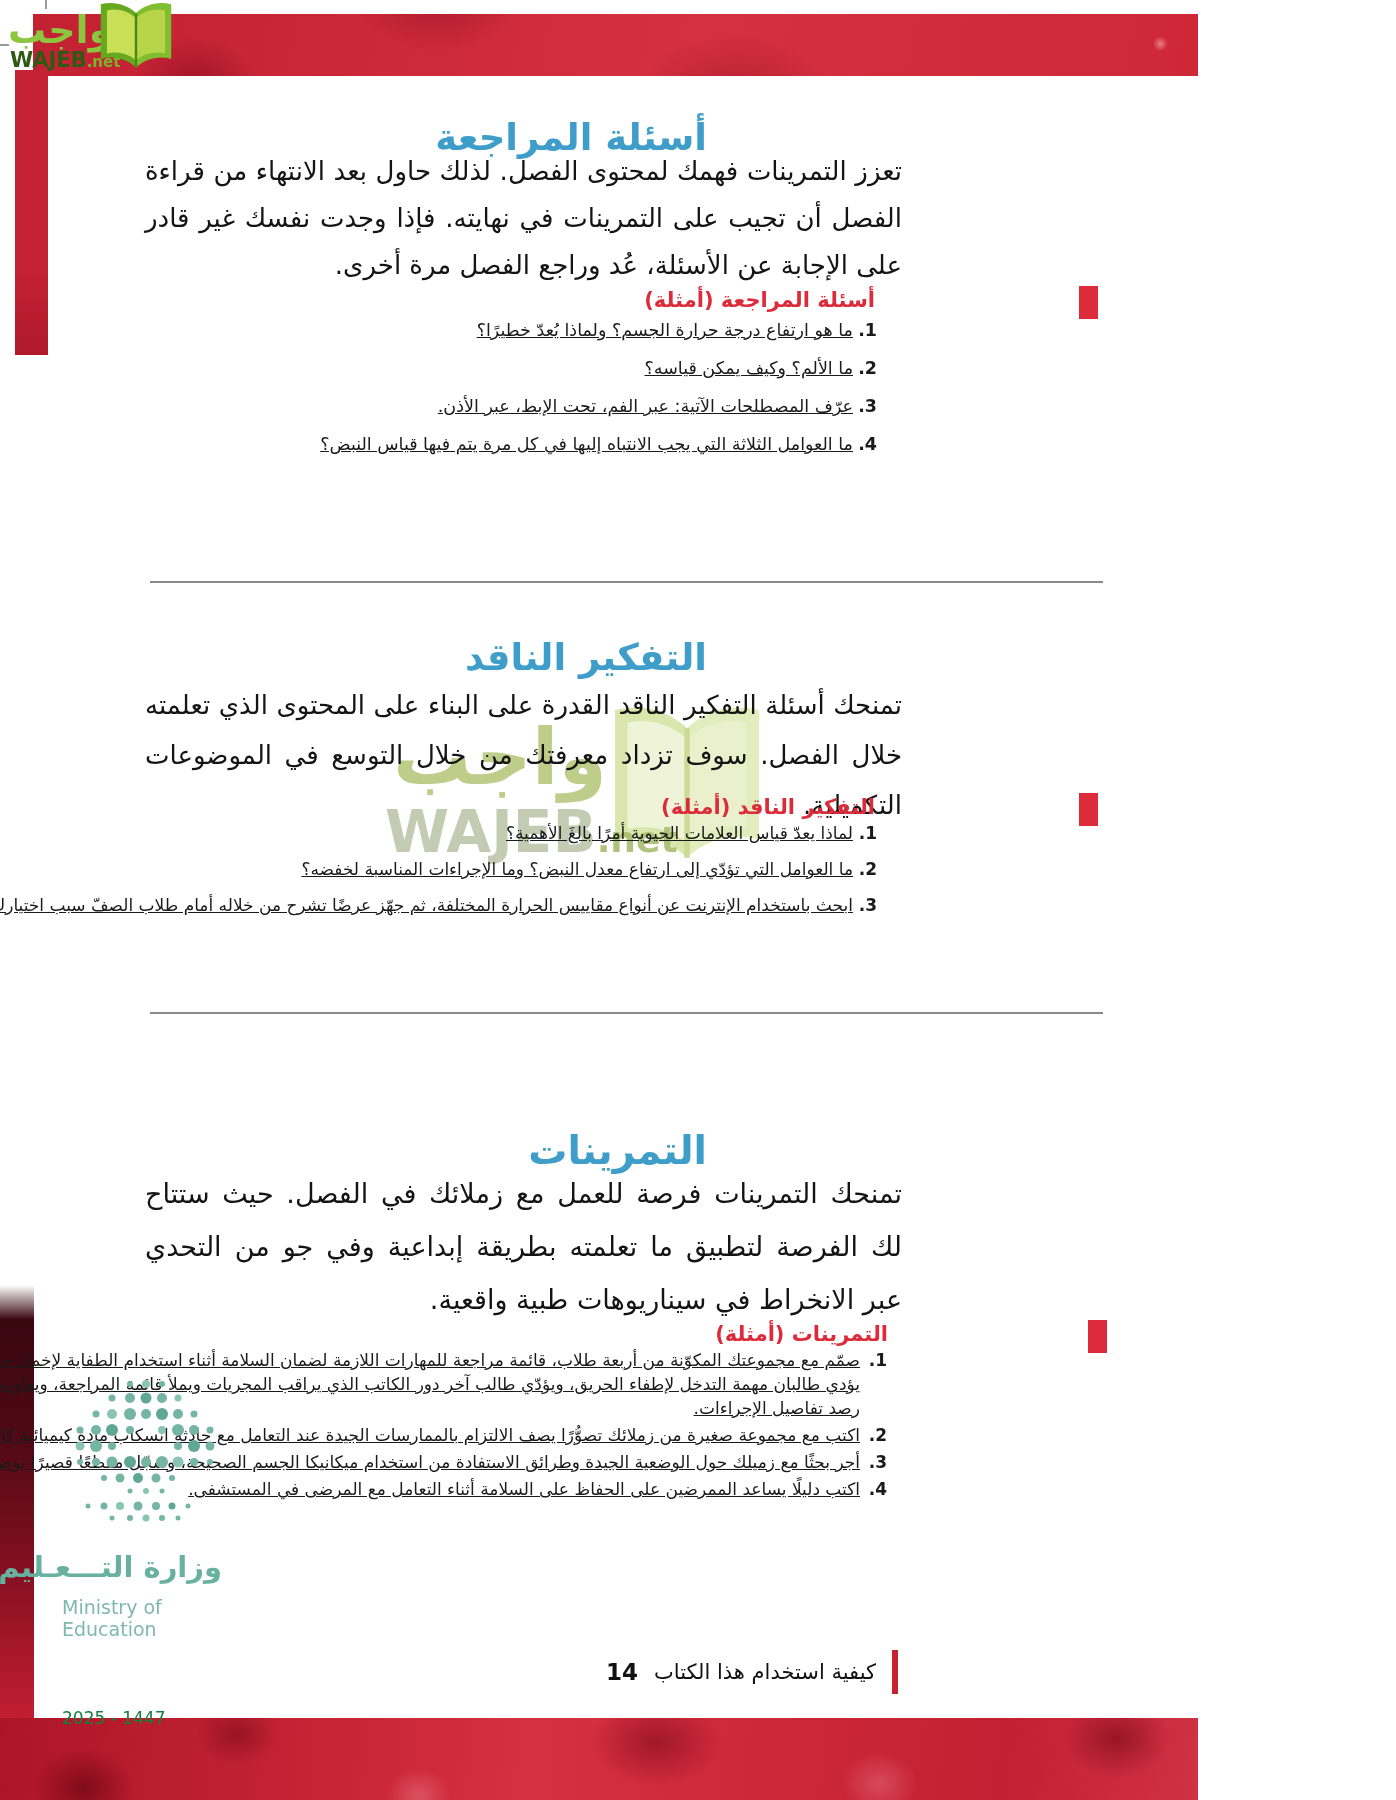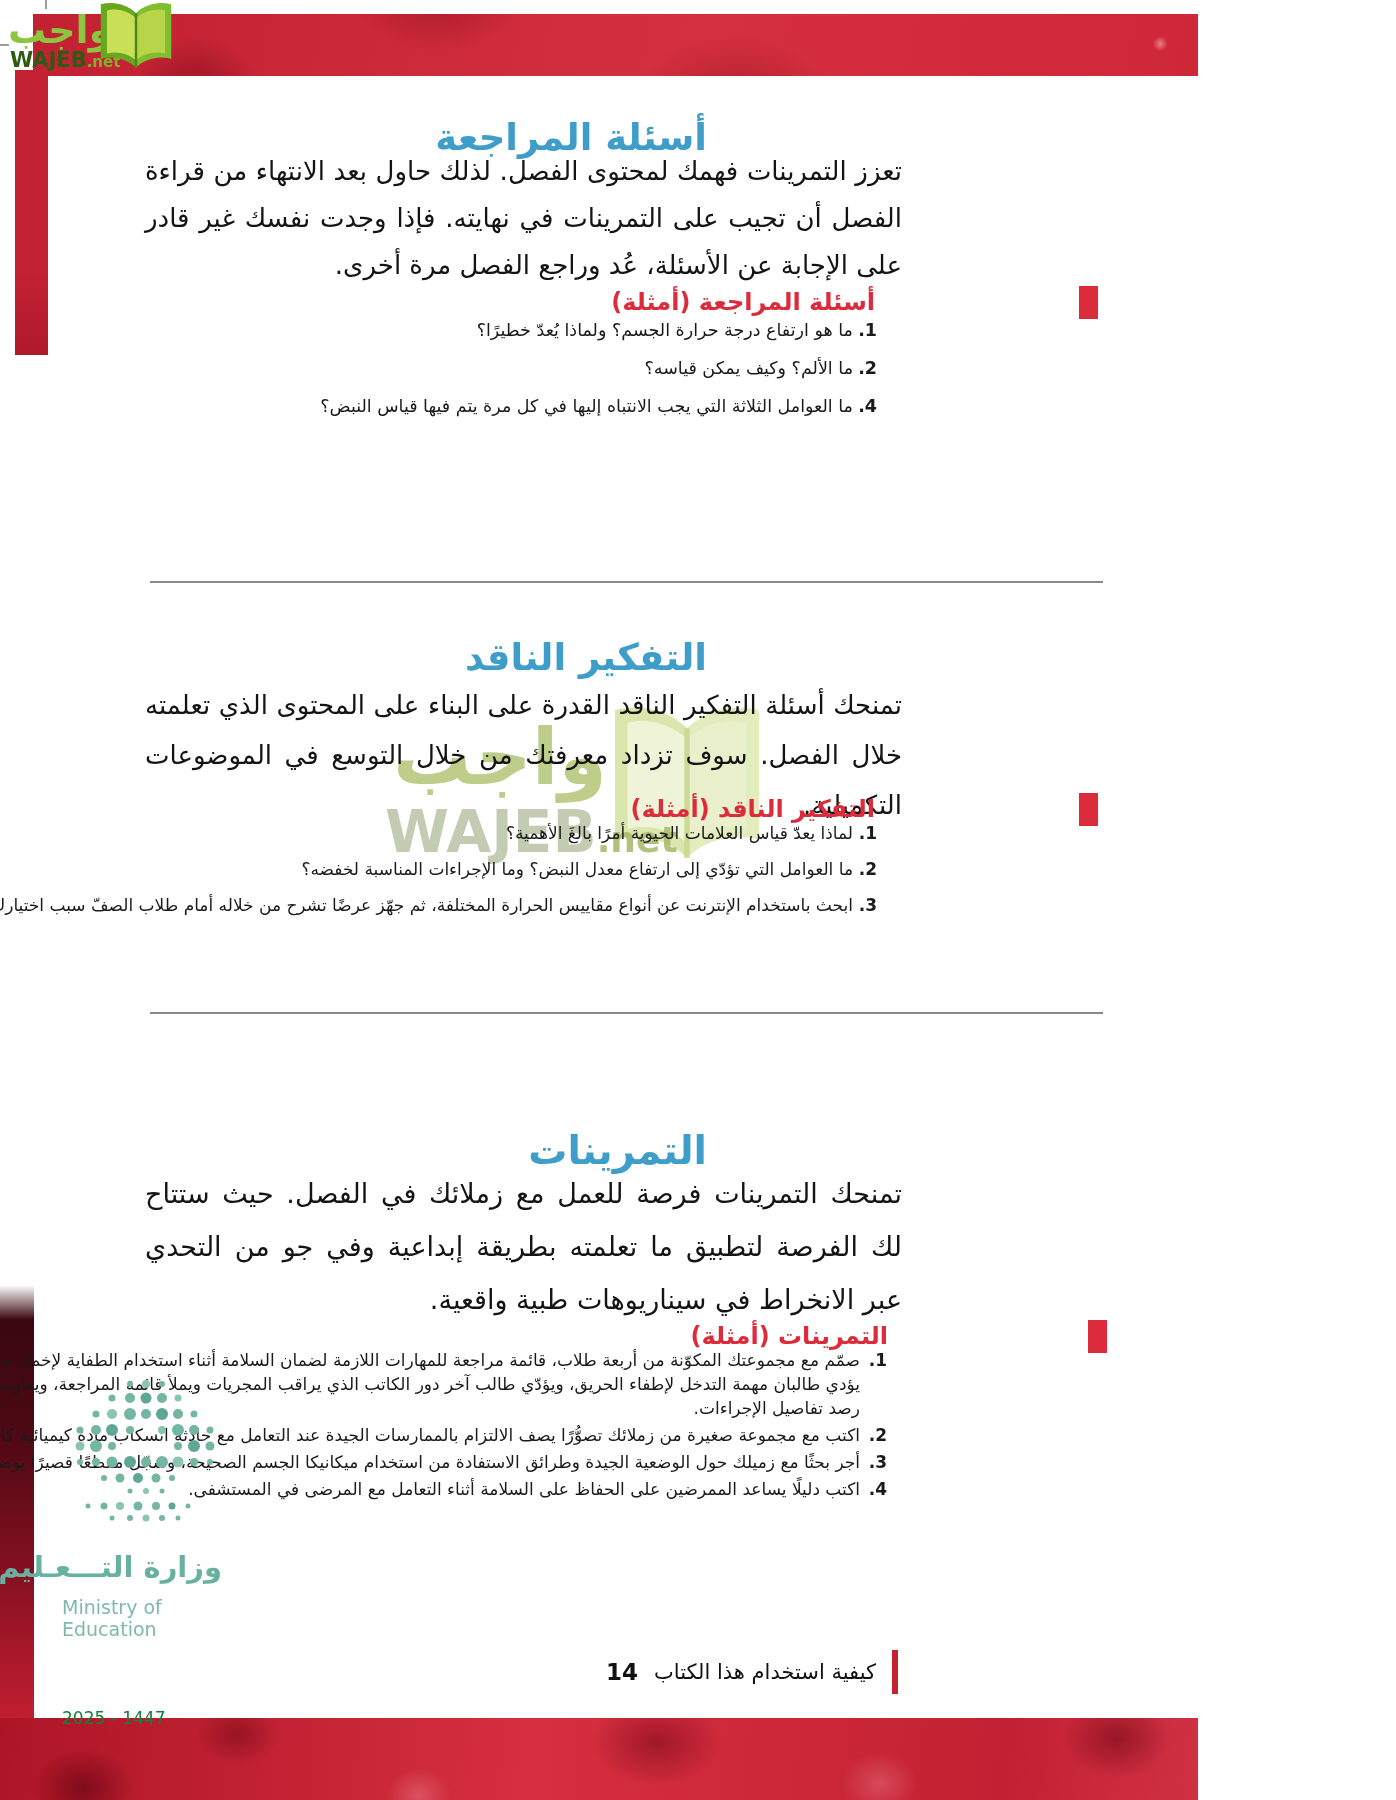--- a/index.html
+++ b/index.html
@@ -43,24 +43,24 @@
 
   
   .wm-book{position:absolute;left:597px;top:698px;opacity:.95;}
   .wm-ar{position:absolute;left:393px;top:712px;font-size:78px;font-weight:bold;color:#B9C87F;direction:rtl;opacity:.9;}
   .wm-en{position:absolute;left:385px;top:798px;font-size:58px;font-weight:bold;color:#BDC6AA;opacity:.9;}
   .wm-en .tld{font-size:36px;color:#A8BD6E;}
 
   
   .sec-title{position:absolute;font-weight:bold;font-size:37px;color:#3F9EC9;direction:rtl;white-space:nowrap;}
   .intro{position:absolute;direction:rtl;text-align:justify;font-size:26px;line-height:47px;color:#141414;}
-  .box-title{position:absolute;font-weight:bold;font-size:24px;color:#DC2B3A;direction:rtl;white-space:nowrap;}
+  .box-title{position:absolute;font-weight:bold;font-size:21px;color:#DC2B3A;direction:rtl;white-space:nowrap;}
   .marker{position:absolute;width:19px;height:33px;background:#DC2B3A;}
   .items{position:absolute;direction:rtl;text-align:right;color:#1a1a1a;}
-  .items .it{white-space:nowrap;padding-right:24px;}
+  .items .it{white-space:nowrap;padding-right:24px;text-decoration:underline;}
   .items .it b{display:inline-block;width:24px;margin-right:-24px;direction:rtl;text-align:right;font-weight:bold;}
   .items-a{font-size:17.5px;}
   .items-a .it{line-height:24px;margin-bottom:14px;}
   .items-b{font-size:17px;}
   .items-b .it{line-height:23px;margin-bottom:13px;}
   .items-c{font-size:17px;width:1032px;}
   .items-c .it{white-space:normal;line-height:24px;margin-bottom:3px;padding-right:27px;}
   .items-c .it b{width:27px;margin-right:-27px;}
   .divider{position:absolute;left:150px;width:953px;height:2px;background:#8a8a8a;}
 
@@ -135,20 +135,21 @@
   <div class="wm-ar">واجب</div>
   <div class="wm-en"><span>WAJEB</span><span class="tld">.net</span></div>
 
   <div class="sec-title s0-title">أسئلة المراجعة</div>
   <div class="intro s0-intro">تعزز التمرينات فهمك لمحتوى الفصل. لذلك حاول بعد الانتهاء من قراءة الفصل أن تجيب على التمرينات في نهايته. فإذا وجدت نفسك غير قادر على الإجابة عن الأسئلة، عُد وراجع الفصل مرة أخرى.</div>
   <div class="marker s0-marker"></div>
   <div class="box-title s0-boxtitle">أسئلة المراجعة (أمثلة)</div>
   <div class="items items-a s0-items">
     <div class="it"><b>1.</b><span>ما هو ارتفاع درجة حرارة الجسم؟ ولماذا يُعدّ خطيرًا؟</span></div>
     <div class="it"><b>2.</b><span>ما الألم؟ وكيف يمكن قياسه؟</span></div>
+    <div class="it"><b>3.</b><span>عرّف المصطلحات الآتية: عبر الفم، تحت الإبط، عبر الأذن.</span></div>
     <div class="it"><b>4.</b><span>ما العوامل الثلاثة التي يجب الانتباه إليها في كل مرة يتم فيها قياس النبض؟</span></div>
   </div>
 
   <div class="divider div1"></div>
 
   <div class="sec-title s1-title">التفكير الناقد</div>
   <div class="intro s1-intro">تمنحك أسئلة التفكير الناقد القدرة على البناء على المحتوى الذي تعلمته خلال الفصل. سوف تزداد معرفتك من خلال التوسع في الموضوعات التكميلية.</div>
   <div class="marker s1-marker"></div>
   <div class="box-title s1-boxtitle">التفكير الناقد (أمثلة)</div>
   <div class="items items-b s1-items">

